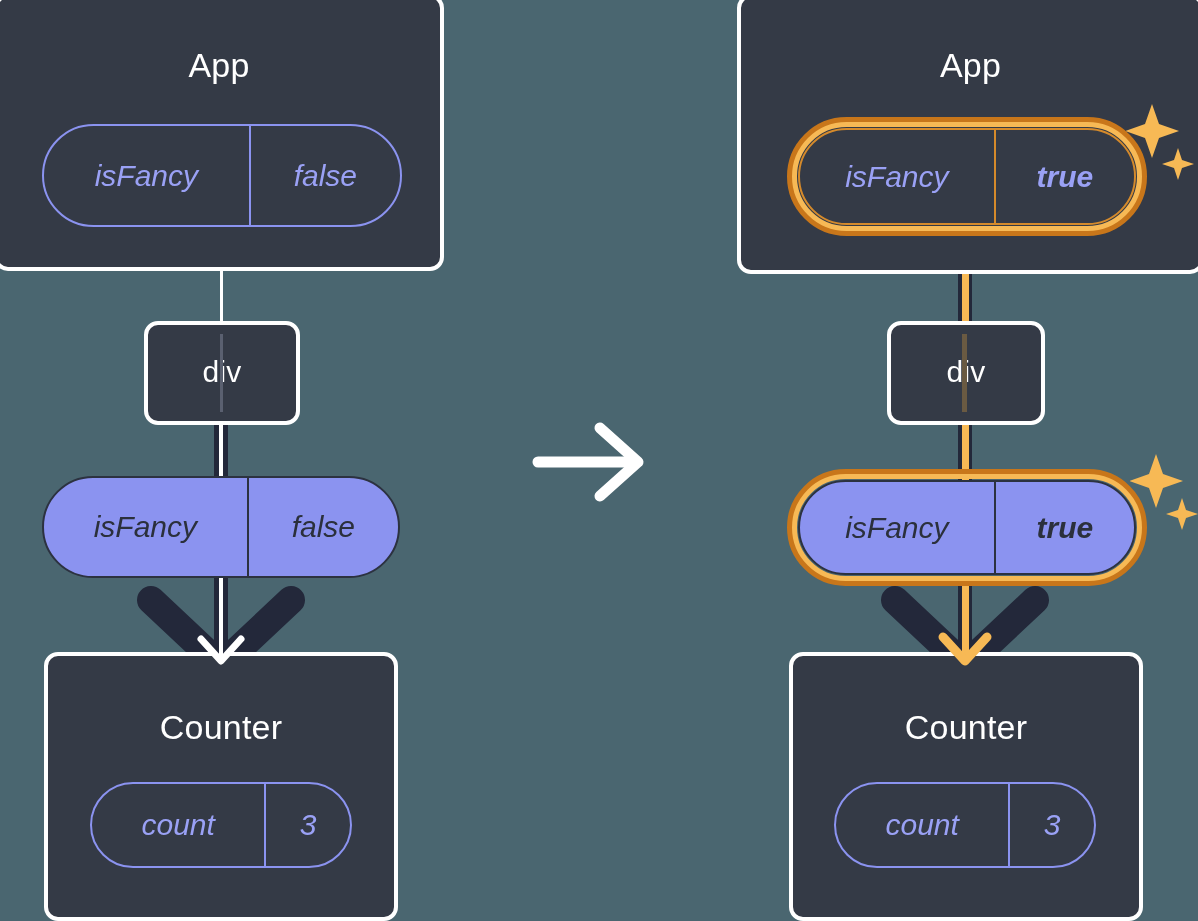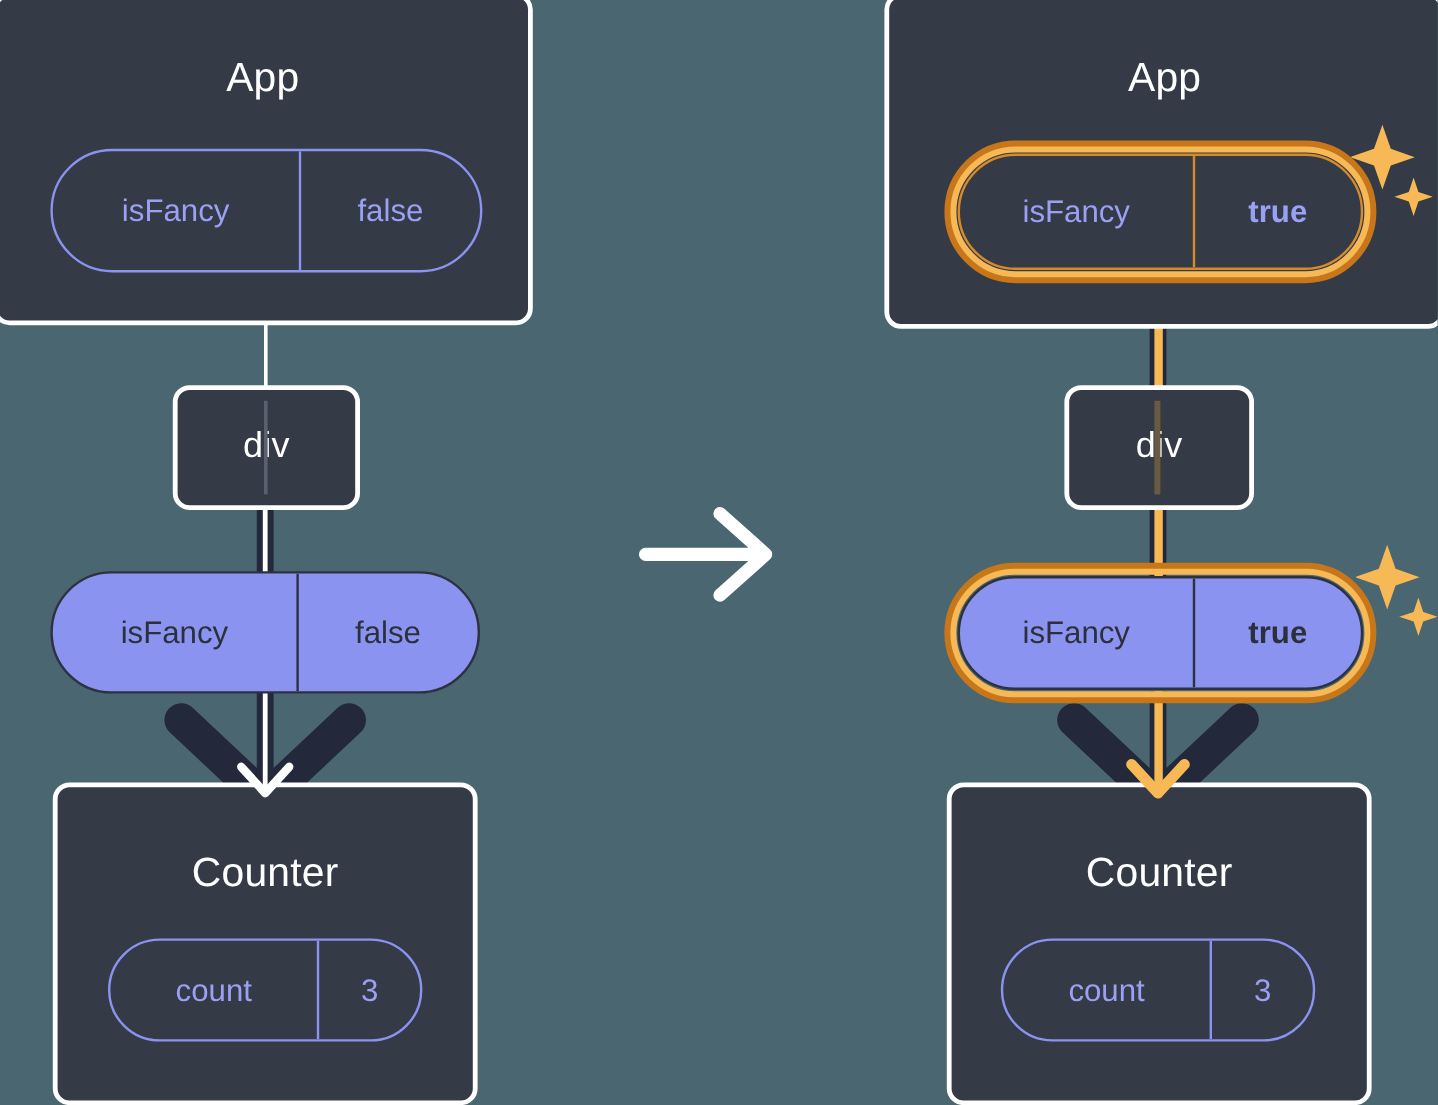--- a/index.html
+++ b/index.html
@@ -38,22 +38,23 @@
     box-sizing:border-box;
     display:flex;
     align-items:stretch;
     border-radius:999px;
     overflow:hidden;
     z-index:8;
   }
   .pill .cell{
     display:flex;align-items:center;justify-content:center;
     white-space:nowrap;
-    font-size:26px;
-    box-sizing:border-box;
+    font-size:30px;
+    box-sizing:border-box;
+    font-style:italic;
   }
 
   
   .pill-outline{
     border:2px solid #8b93f0;
     background:transparent;
   }
   .pill-outline .cell{color:#9aa1f5;}
   .pill-outline .cell.val{border-left:2px solid #8b93f0;}
 

